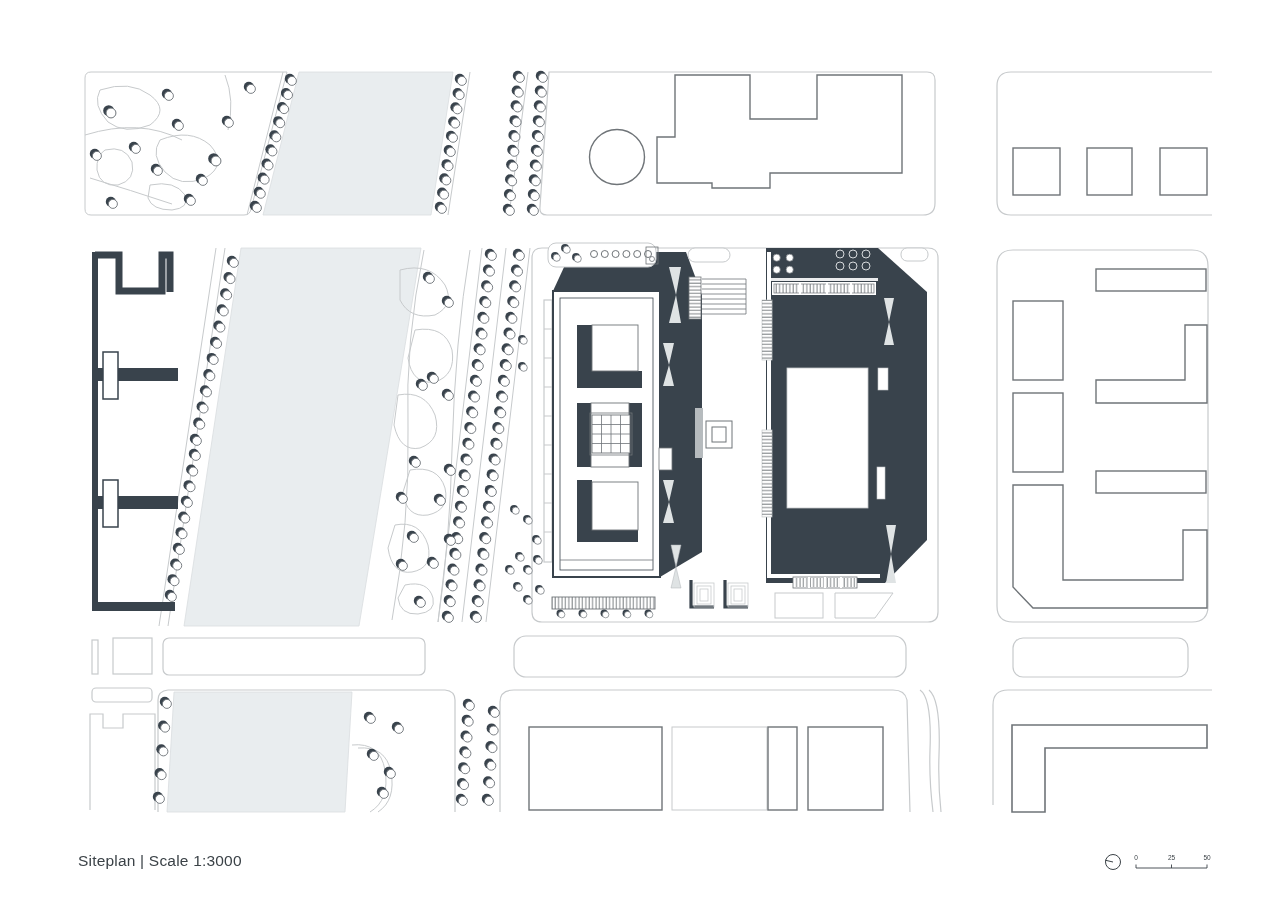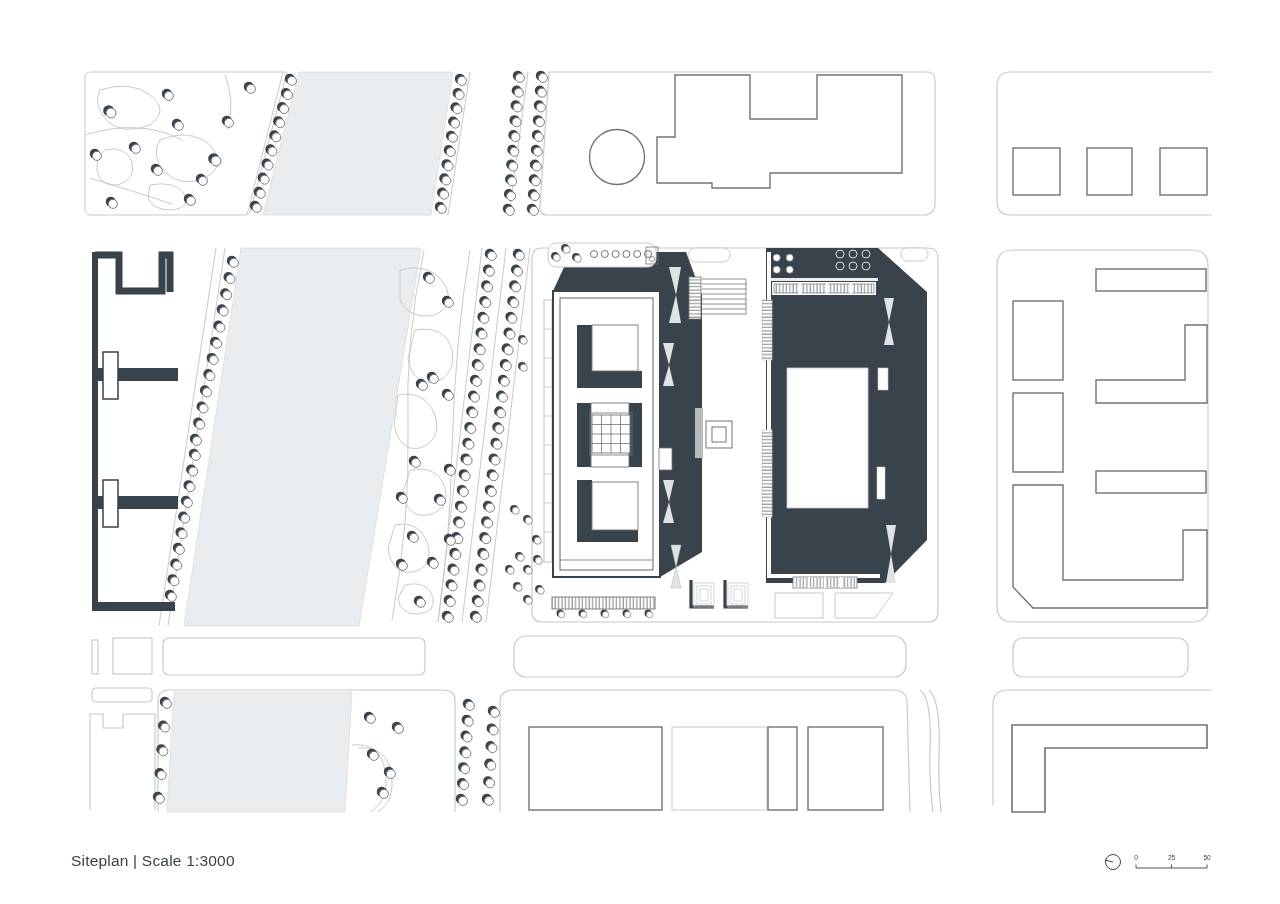--- a/index.html
+++ b/index.html
@@ -1,19 +1,19 @@
 <!DOCTYPE html>
 <html style="--paper: #ffffff; --dark: #39434c; --river: #e9edef; --line_light: #c7cacc; --line_mid: #6f7478; --tree_stroke: #6b7176; --text: #3b4247;"><head>
 <meta charset="utf-8">
 <style>
   html,body{margin:0;padding:0;background:#fff;width:1280px;height:904px;overflow:hidden;}
   .page{position:relative;width:1280px;height:904px;background:var(--paper,#fff);
         font-family:"Liberation Sans",sans-serif;}
   .drawing{position:absolute;left:0;top:0;}
-  .caption{position:absolute;left:71px;top:852px;font-size:15.5px;color:var(--text,#3b4247);
+  .caption{position:absolute;left:78px;top:852px;font-size:15.5px;color:var(--text,#3b4247);
            letter-spacing:.2px;font-weight:400;}
   .scalebar{position:absolute;left:1096px;top:846px;}
   svg text{font-family:"Liberation Sans",sans-serif;}
 </style>
 </head>
 <body>
 
 <div class="page">
 
 <svg class="drawing" width="1280" height="904" viewBox="0 0 1280 904">

